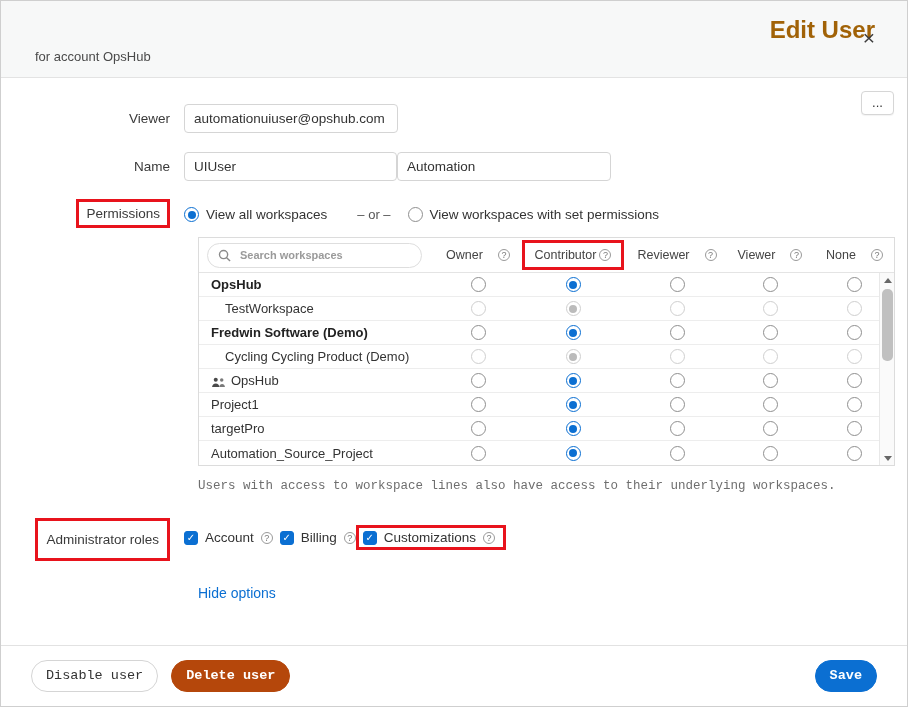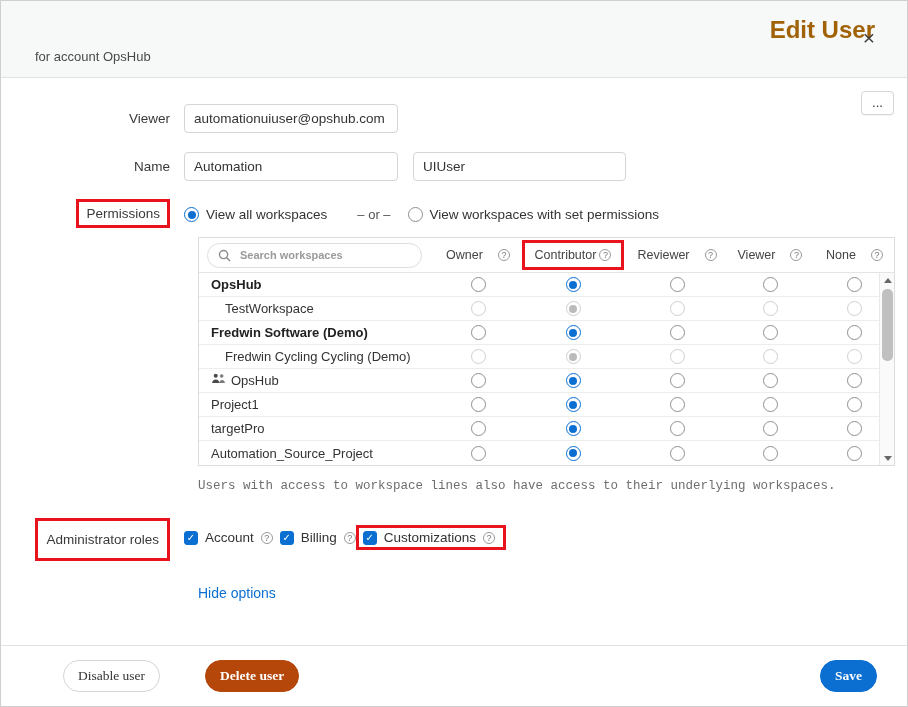--- a/index.html
+++ b/index.html
@@ -63,21 +63,21 @@
   .help{width:12px;height:12px;border:1px solid #9a9a9a;border-radius:50%;color:#777;font-size:9px;display:inline-flex;align-items:center;justify-content:center;flex:0 0 auto;}
   .help::after{content:"?";}
 
   .search-pill{margin-left:8px;width:215px;height:25px;border:1px solid #dedede;border-radius:14px;display:flex;align-items:center;padding:0 10px;gap:7px;background:#fff;}
   .search-pill input{border:none;outline:none;flex:1;font-size:11px;color:#333;font-family:"Liberation Sans",sans-serif;background:transparent;font-weight:bold;}
   .search-pill input::placeholder{color:#9a9a9a;}
 
   .ws-rows{position:relative;}
   .ws-row{height:24px;border-bottom:1px solid #ededed;}
   .ws-row:last-child{border-bottom:none;}
-  .ws-name{font-size:13px;color:#333;padding-left:12px;white-space:nowrap;overflow:hidden;display:flex;align-items:flex-start;gap:5px;}
+  .ws-name{font-size:13px;color:#333;padding-left:12px;white-space:nowrap;overflow:hidden;display:flex;align-items:flex-end;gap:5px;}
   .ws-name.bold{font-weight:bold;color:#222;}
   .ws-name.indent{padding-left:26px;}
   .rcell{display:flex;justify-content:center;align-items:center;}
   .team-icon{display:none;align-items:center;}
 
   
   .scrollbar{position:absolute;top:0;right:0;bottom:0;width:15px;background:#fafafa;border-left:1px solid #e8e8e8;}
   .sb-arrow{position:absolute;left:0;width:15px;height:14px;display:flex;align-items:center;justify-content:center;cursor:pointer;}
   .sb-up{top:0;}
   .sb-down{bottom:0;}
@@ -93,21 +93,21 @@
   .check-list{display:flex;flex-direction:row;gap:7px;padding-top:1px;}
   .check-item{display:flex;align-items:center;gap:7px;font-size:13.5px;color:#333;}
   .checkbox{width:14px;height:14px;border-radius:3px;background:var(--primary);border:1px solid var(--primary);display:inline-flex;align-items:center;justify-content:center;color:#fff;font-size:10px;cursor:pointer;flex:0 0 auto;}
   .checkbox::after{content:"\2713";}
   .red-box.custom-box{display:inline-flex;align-items:center;gap:7px;padding:2px 8px 2px 4px;margin-left:-7px;}
 
   .hide-options{margin:24px 0 0 197px;font-size:14px;color:var(--primary);cursor:pointer;display:inline-block;}
 
   
   .modal-footer{flex:0 0 auto;border-top:1px solid #e2e2e2;padding:14px 30px;display:flex;align-items:center;gap:13px;background:#fff;}
-  .btn{font-family:Liberation Serif, serif;font-size:13.5px;border-radius:16px;padding:7px 14px;cursor:pointer;line-height:1.2;margin-left:32px;}
+  .btn{font-family:Liberation Mono, monospace;font-size:13.5px;border-radius:16px;padding:7px 14px;cursor:pointer;line-height:1.2;}
   .btn-outline{background:#fff;border:1px solid #d5d5d5;color:#333;}
   .btn-danger{background:var(--danger);border:1px solid var(--danger);color:#fff;font-weight:bold;}
   .btn-primary{background:var(--primary);border:1px solid var(--primary);color:#fff;font-weight:bold;margin-left:auto;}
 </style>
 </head>
 <body>
 
 <div class="modal">
 
   <div class="modal-header">
@@ -121,22 +121,22 @@
 
     
     <div class="form-row row-email">
       <div class="label-col lab-center">Viewer</div>
       <input class="text-input email-input" type="text" value="automationuiuser@opshub.com" style="">
     </div>
 
     
     <div class="form-row row-name">
       <div class="label-col lab-center">Name</div>
+      <input class="text-input name-last" type="text" value="UIUser" style="">
       <input class="text-input name-first" type="text" value="Automation" style="">
-      <input class="text-input name-last" type="text" value="UIUser" style="">
     </div>
 
     
     <div class="form-row row-perms">
       <div class="label-col">
         <span class="red-box lbl">
           <span>Permissions</span>
         </span>
       </div>
       <div class="perm-options">
@@ -253,21 +253,21 @@
               <span class="radio"></span>
             </div>
     <div class="rcell">
               <span class="radio"></span>
             </div>
   </div>
 
   <div class="ws-grid ws-row">
     <div class="ws-name indent">
 
-      <span class="ws-name-text">Fredwin Cycling Cycling (Demo)</span>
+      <span class="ws-name-text">Cycling Cycling Product (Demo)</span>
     </div>
     <div class="rcell">
               <span class="radio disabled"></span>
             </div>
     <div class="rcell">
               <span class="radio checked disabled"></span>
             </div>
     <div class="rcell">
               <span class="radio disabled"></span>
             </div>

